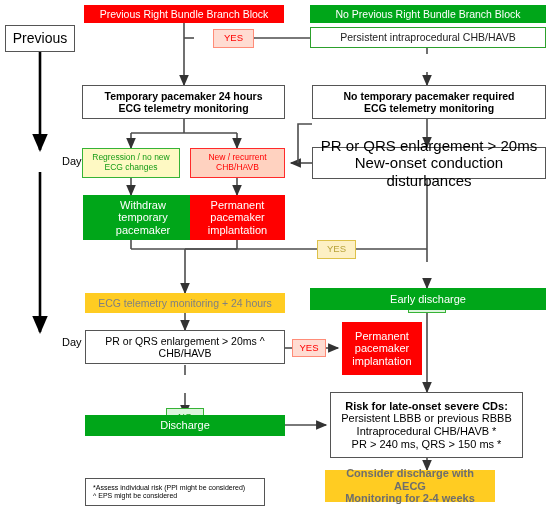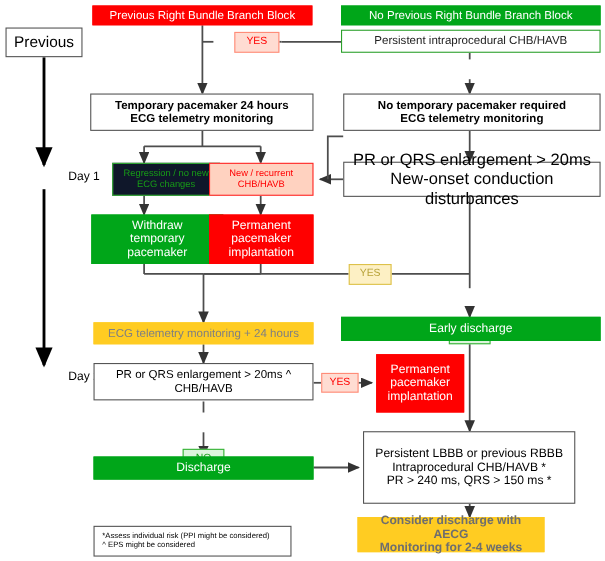--- a/index.html
+++ b/index.html
@@ -12,21 +12,21 @@
         line-height:1.15;}
   .node span{display:block;width:100%;padding:0 3px;white-space:pre-line;}
 
   
   .solid-red     {background:#ff0000;color:#ffffff;border:1px solid #ff0000;}
   .solid-green   {background:#00a619;color:#ffffff;border:1px solid #00a619;}
   .solid-yellow  {background:#ffcc22;color:#808080;border:1px solid #ffcc22;}
   .solid-yellow2 {background:#ffcc22;color:#6e6e6e;border:1px solid #ffcc22;}
   .white-green   {background:#ffffff;color:#222222;border:1.4px solid #2ca02c;}
   .white-gray    {background:#ffffff;color:#000000;border:1.4px solid #555555;}
-  .pale-green    {background:#0f172a;color:#179c17;border:1.4px solid #36b336;margin-left:20px;}
+  .pale-green    {background:#fef9c3;color:#179c17;border:1.4px solid #36b336;}
   .pale-red      {background:#ffd2c0;color:#ff0000;border:1.4px solid #ff2a2a;}
   .badge-green   {background:#ddf5dd;color:#179c17;border:1.4px solid #36b336;margin-top:33px;}
   .badge-red     {background:#ffdcd2;color:#ff0000;border:1.4px solid #ff8c78;}
   .badge-yellow  {background:#fdf0c4;color:#b8a33a;border:1.4px solid #ddc14a;}
 
   .b{font-weight:bold;}
   .tl-label{position:absolute;color:#000;font-size:11px;padding-left:40px;}
   svg.links{position:absolute;left:0;top:0;width:550px;height:510px;
             pointer-events:none;}
 </style>
@@ -201,20 +201,21 @@
   <div class="node badge-green" style="left:166px;top:375px;width:38px;height:18px;font-size:9.5px;">
     <span>NO</span>
   </div>
 
   <div class="node solid-green" style="left:85px;top:415px;width:200px;height:21px;font-size:11px;">
     <span>Discharge</span>
   </div>
 
   <div class="node white-gray" style="left:330px;top:392px;width:193px;height:66px;font-size:11px;
               flex-direction:column;justify-content:center;">
+    <span class="b">Risk for late-onset severe CDs:</span>
     <span>Persistent LBBB or previous RBBB</span>
     <span>Intraprocedural CHB/HAVB *</span>
     <span>PR &gt; 240 ms, QRS &gt; 150 ms *</span>
   </div>
 
   <div class="node solid-yellow2 b" style="left:325px;top:470px;width:170px;height:32px;font-size:11px;">
     <span>Consider discharge with AECG
 Monitoring for 2-4 weeks</span>
   </div>
 

